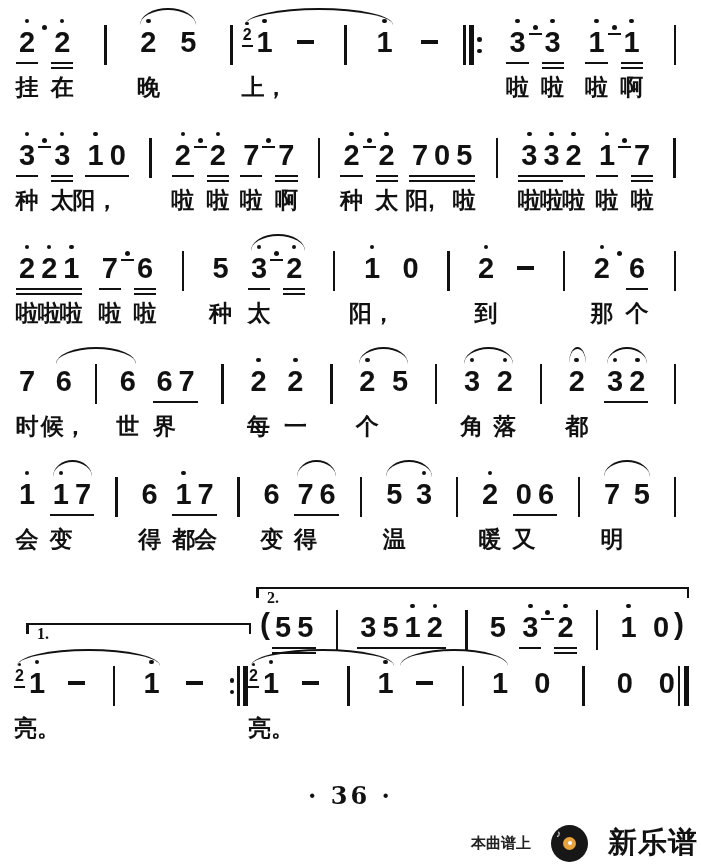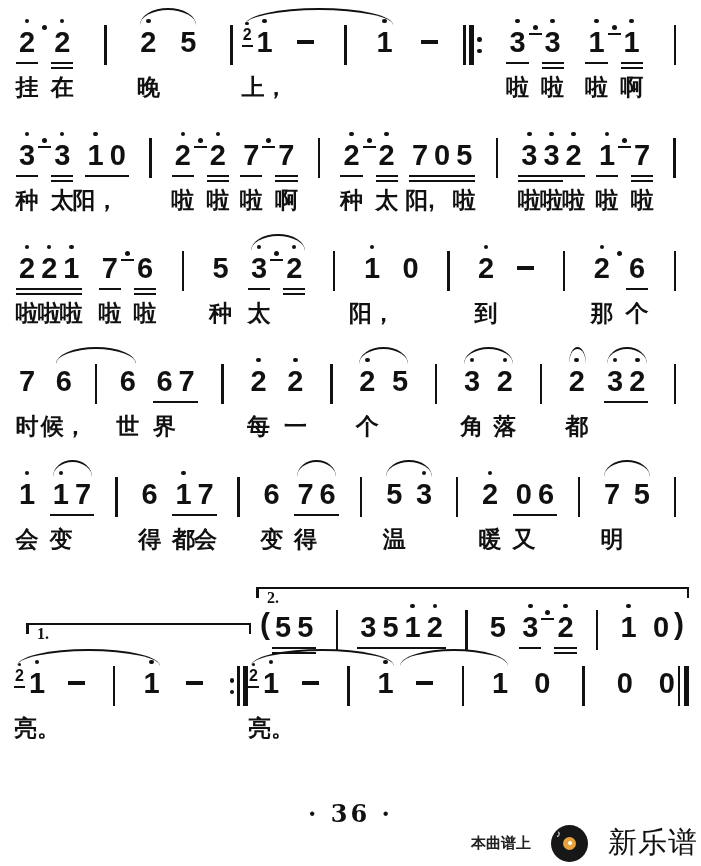--- a/index.html
+++ b/index.html
@@ -48,31 +48,31 @@
   .volta{position:absolute;border-top:2.5px solid #111;height:11px;}
   .volta::before,.volta::after{content:"";position:absolute;top:-1px;width:2.5px;height:10px;background:#111;}
   .volta::before{left:0;} .volta::after{right:0;}
   .vlbl{position:absolute;left:11px;top:0px;font-size:16px;font-weight:bold;font-family:"Liberation Serif",serif;}
   .volta1{left:26px;top:38px;width:225px;}
   .volta2{left:256px;top:2px;width:433px;}
   #paren-line{position:absolute;left:258px;top:14px;width:428px;}
   #ending-main{position:absolute;left:14px;right:12px;top:70px;}
 
   
-  .pageno{margin-top:46px;text-align:center;font-family:"DejaVu Serif","Liberation Serif",serif;
+  .pageno{margin-top:28px;text-align:center;font-family:"DejaVu Serif","Liberation Serif",serif;
       font-size:24px;font-weight:bold;letter-spacing:3px;}
   .watermark{position:absolute;right:3px;bottom:3px;display:flex;align-items:center;gap:20px;}
   .wm-pre{font-size:15px;font-weight:bold;color:#222;}
   .disc{width:37px;height:37px;border-radius:50%;background:#171717;position:relative;flex:0 0 auto;}
   .disc::before{content:"";position:absolute;left:50%;top:50%;width:13px;height:13px;margin:-6.5px 0 0 -6.5px;
       border-radius:50%;background:#e8a33d;}
   .disc::after{content:"";position:absolute;left:50%;top:50%;width:4px;height:4px;margin:-2px 0 0 -2px;
       border-radius:50%;background:#fff;}
   .disc span{position:absolute;left:5px;top:3px;color:#fff;font-size:10px;font-weight:bold;}
-  .brand{font-size:29px;font-weight:normal;color:#111;letter-spacing:1px;}
+  .brand{font-size:29px;font-weight:bold;color:#111;letter-spacing:1px;}
 </style>
 </head>
 <body>
 
 <div class="sheet">
   <div id="systems">
       <div class="system">
         <div class="noterow">
           <span class="tok n">
             <div class="oct">

